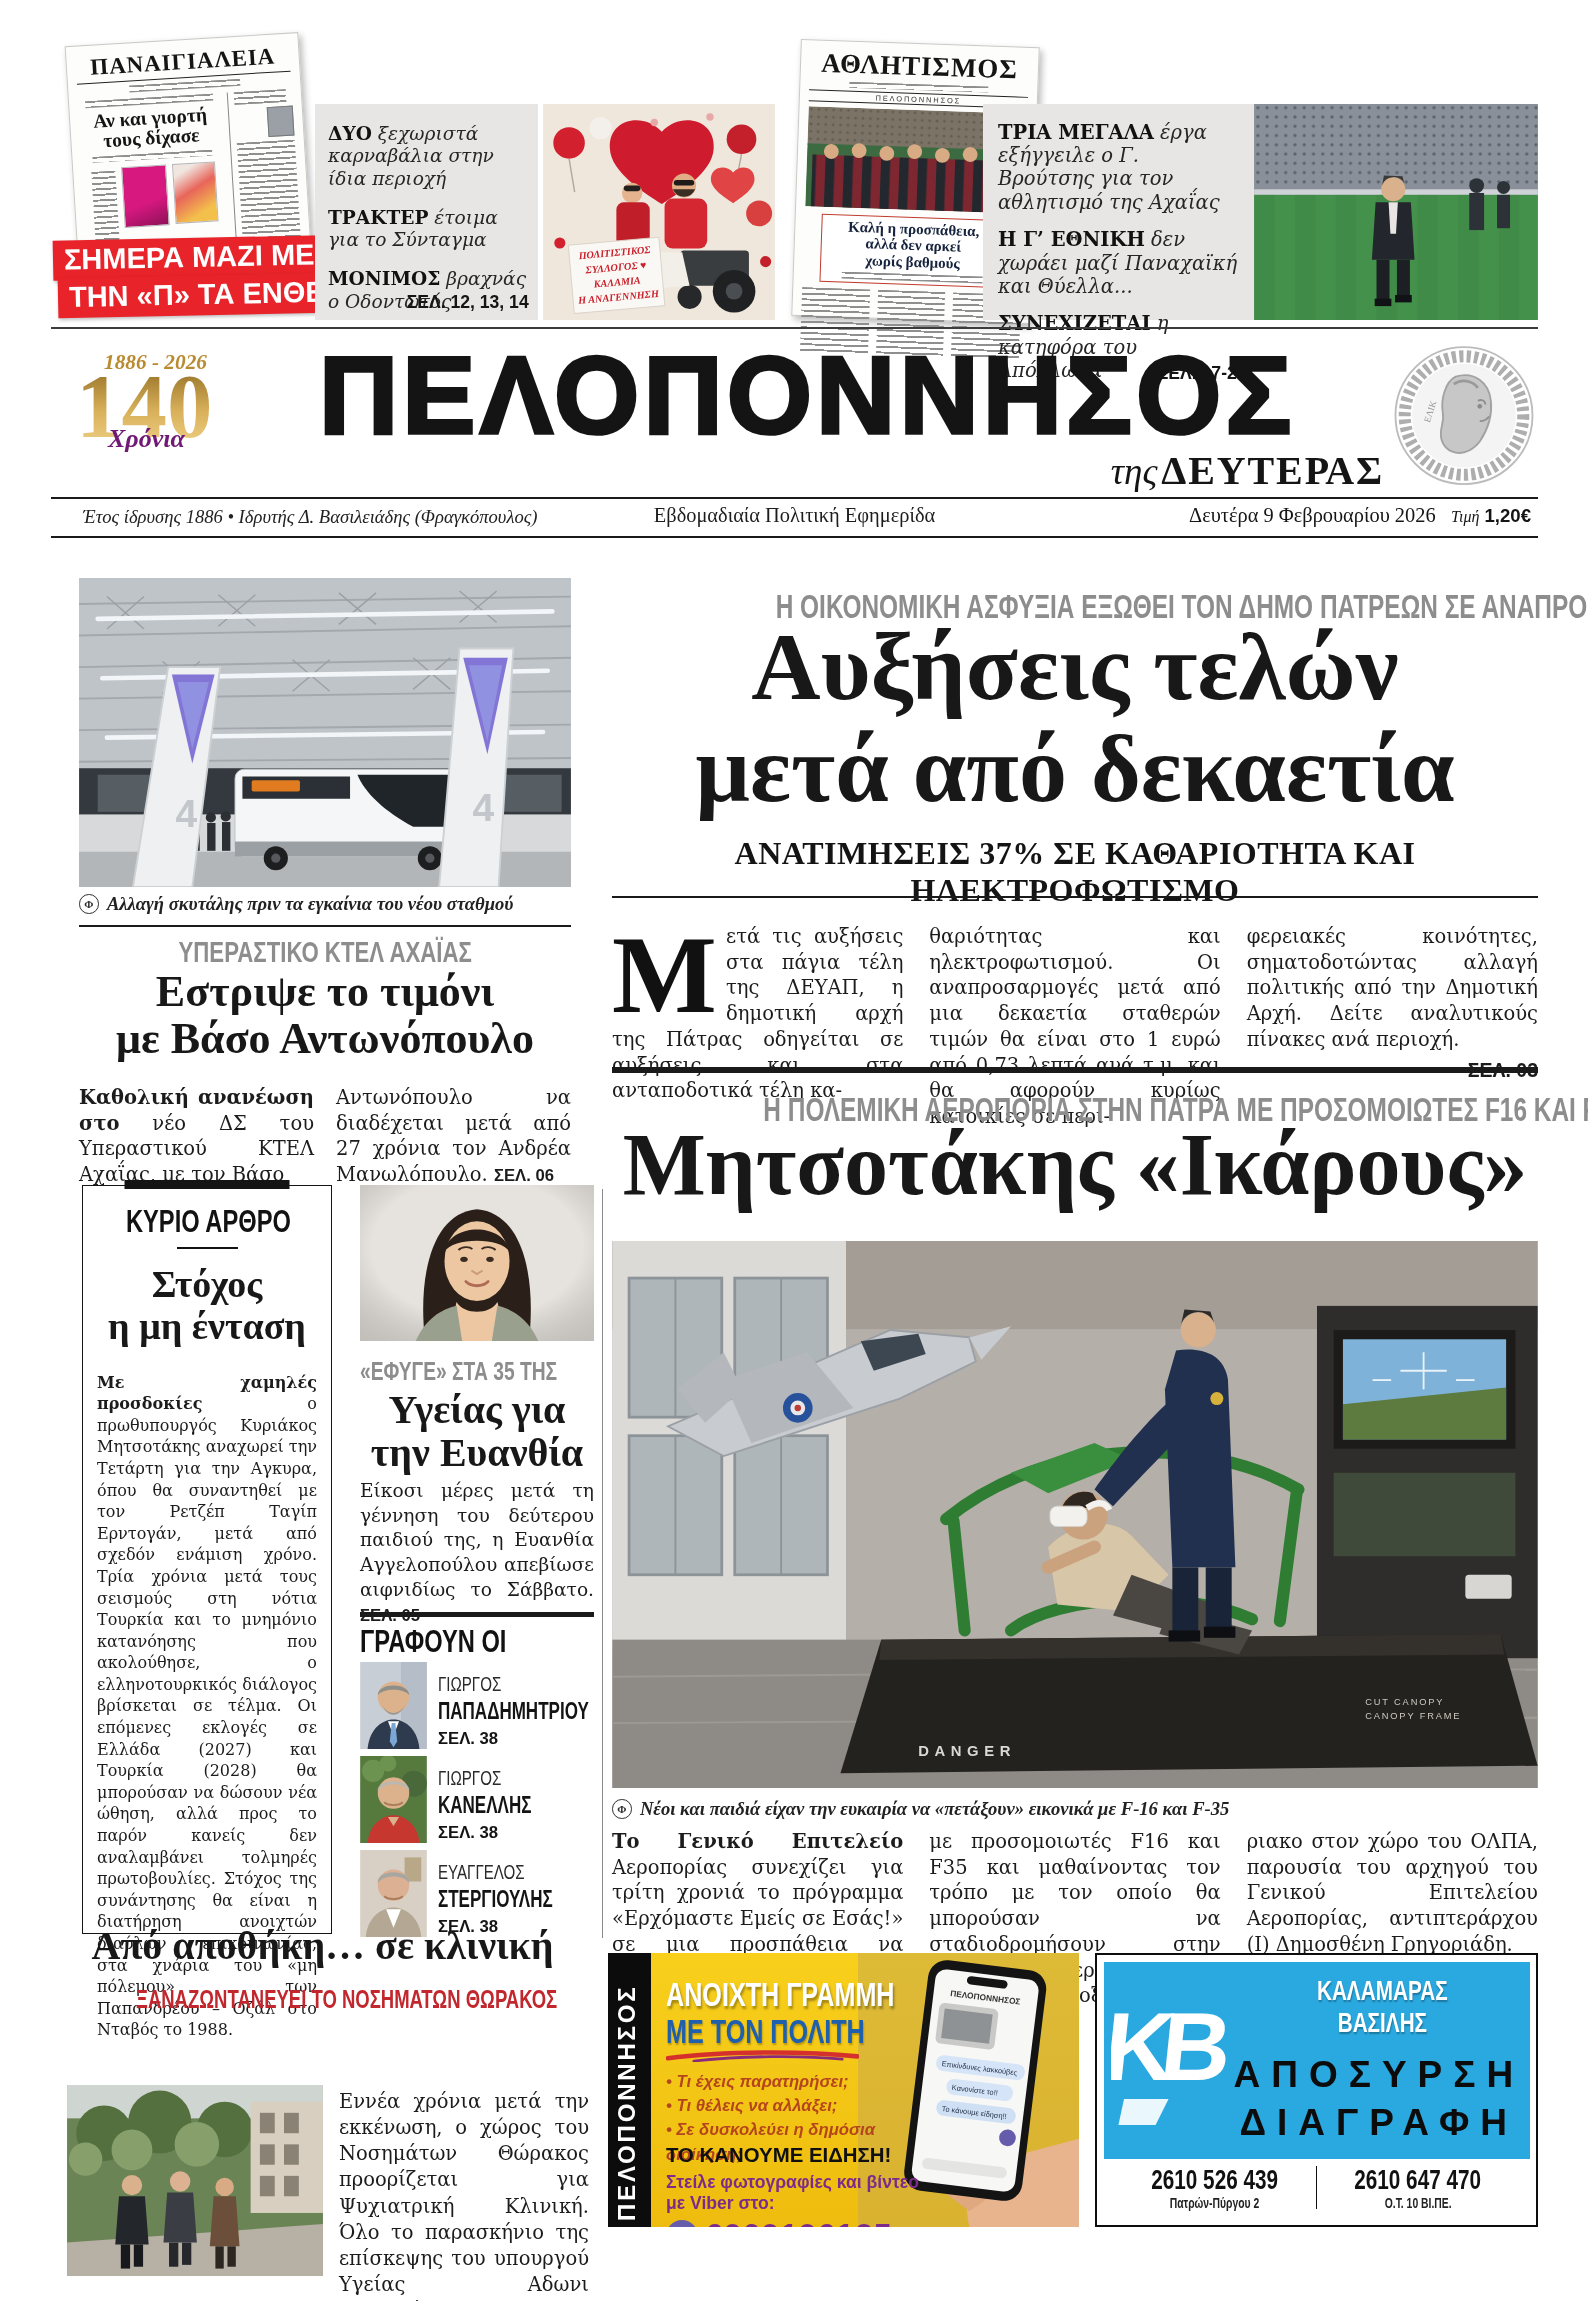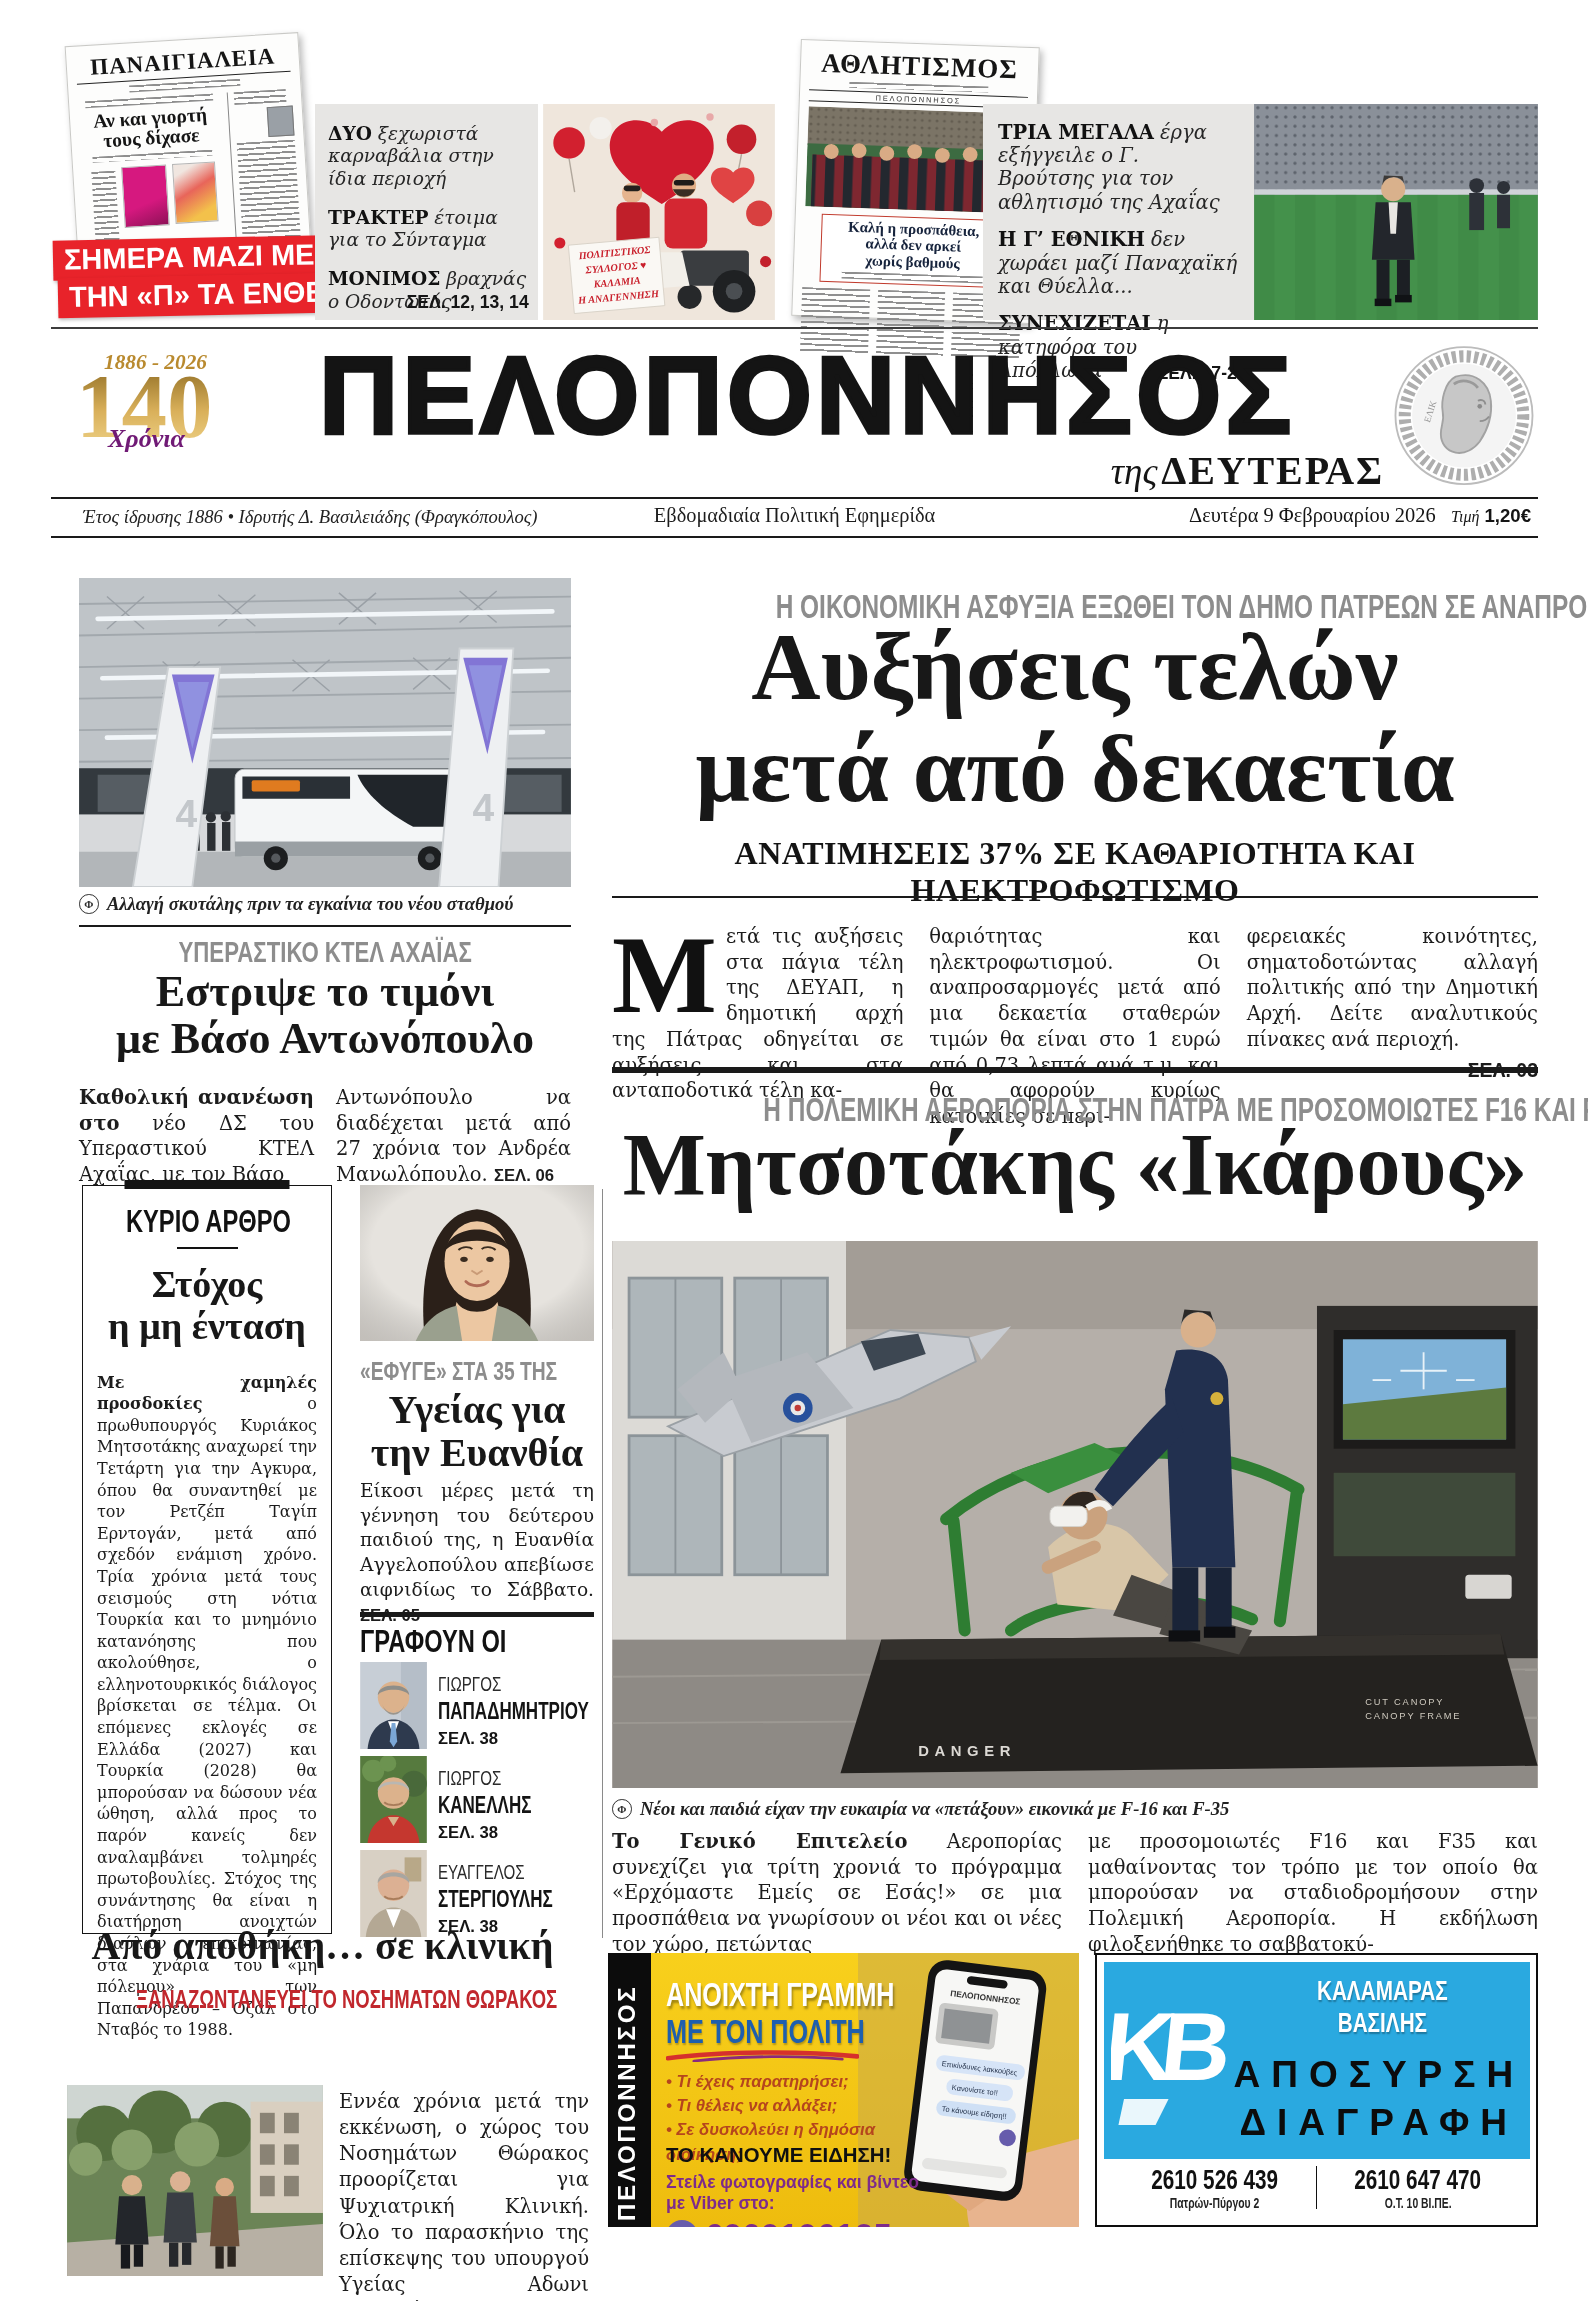--- a/index.html
+++ b/index.html
@@ -584,20 +584,24 @@
   <div class="abs caption" style="left:612px;top:1798px;width:926px;display:flex;align-items:center;">
     <span class="marker">Φ</span>
     <span>Νέοι και παιδιά είχαν την ευκαιρία να «πετάξουν» εικονικά με F-16 και F-35</span>
   </div>
 
   <div class="abs cols" style="left:612px;top:1829px;width:926px;gap:26px;">
     <div class="body-txt just" style="flex:1;">
       <b>Το Γενικό Επιτελείο</b><span> Αεροπορίας συνεχίζει για τρίτη χρονιά το πρόγραμμα «Ερχόμαστε Εμείς σε Εσάς!» σε μια προσπάθεια να γνωρίσουν οι νέοι και οι νέες τον χώρο, πετώντας</span>
     </div>
     <div class="body-txt just" style="flex:1;">με προσομοιωτές F16 και F35 και μαθαίνοντας τον τρόπο με τον οποίο θα μπορούσαν να σταδιοδρομήσουν στην Πολεμική Αεροπορία. Η εκδήλωση φιλοξενήθηκε το σαββατοκύ-</div>
+    <div class="body-txt just" style="flex:1;">
+      <span>ριακο στον χώρο του ΟΛΠΑ, παρουσία του αρχηγού του Γενικού Επιτελείου Αεροπορίας, αντιπτεράρχου (Ι) Δημοσθένη Γρηγοριάδη.</span>
+      <span class="pgref" style="display:block;text-align:right;font-size:19.5px;margin-top:5.6px;">ΣΕΛ. 10</span>
+    </div>
   </div>
 
   <div class="abs klines" style="left:51px;top:1985px;width:543px;">
     <span class="cond" style="font-weight:bold;font-size:25px;color:#c1272d;">ΞΑΝΑΖΩΝΤΑΝΕΥΕΙ ΤΟ ΝΟΣΗΜΑΤΩΝ ΘΩΡΑΚΟΣ</span>
   </div>
   <div class="abs hl ctr" style="left:51px;top:1922px;width:543px;font-size:40px;">Από αποθήκη… σε κλινική</div>
 
   <svg class="abs" style="left:67px;top:2085px;" width="256" height="191" viewBox="0 0 276 206">
     <rect width="276" height="206" fill="#6b8456"></rect>
     <rect width="276" height="36" fill="#cfd6d2"></rect>

